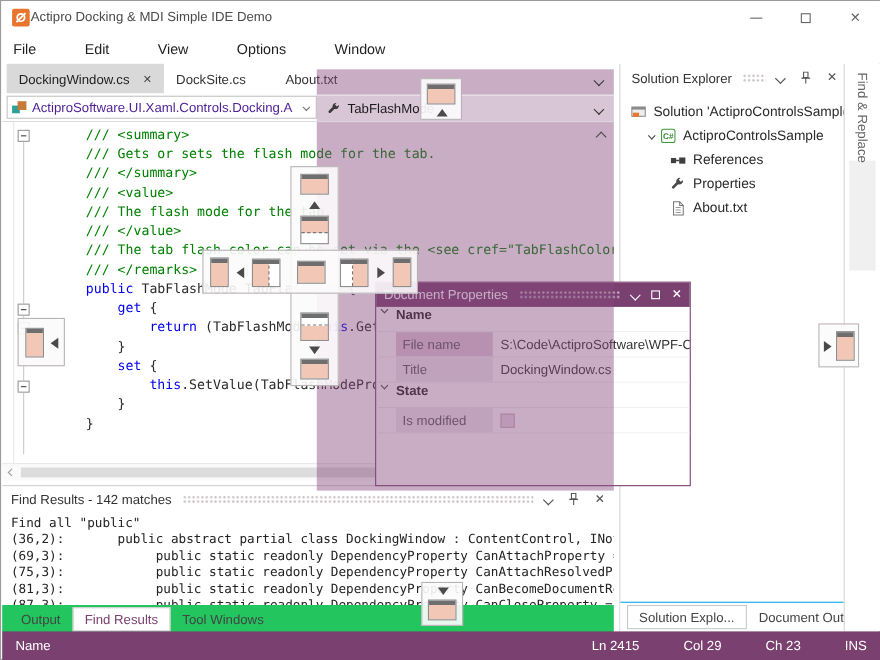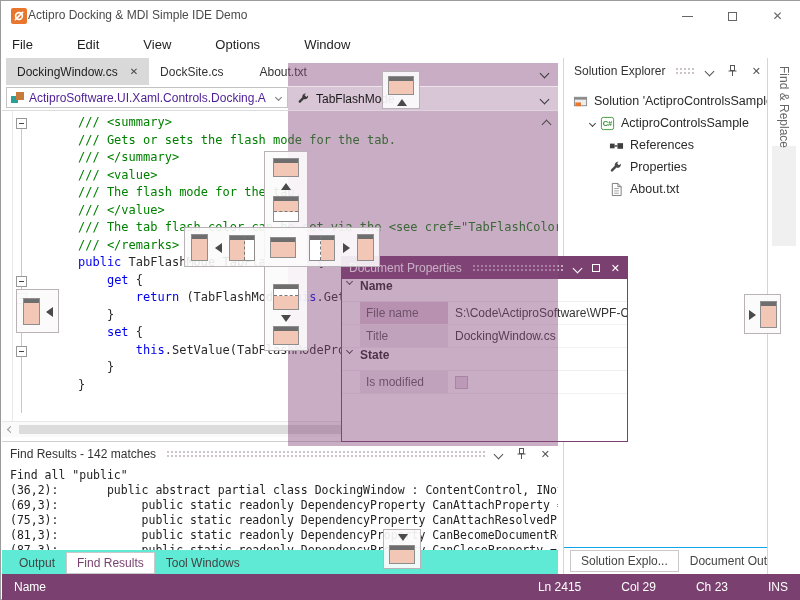--- a/index.html
+++ b/index.html
@@ -55,21 +55,21 @@
   .hscroll .chev { position:absolute; left:6px; top:5px; border-color:#999; }
   .hthumb { position:absolute; left:17px; top:3px; width:528px; height:9px; background:#DCDCDC; }
 
   
   .bottom-panel { position:absolute; left:1px; top:440px; width:556px; height:133px; background:#fff; border-top:1px solid #CFCFCF; }
   .tool-title { display:flex; align-items:center; height:24px; padding:0 8px; font-size:12px; color:#333; }
   .grip { flex:1; height:8px; margin:0 10px; background-image:radial-gradient(circle,#CDC3CA 1px,transparent 1.2px); background-size:4px 4px; }
   .tw-icons { display:flex; align-items:center; gap:14px; color:#555; }
   .tw-icons .x { font-size:11px; color:#555; line-height:1; }
   .fr-body { padding:2px 0 0 8px; font-family:"DejaVu Sans Mono",monospace; font-size:11.5px; line-height:15px; color:#222; white-space:pre; overflow:hidden; height:109px; }
-  .bottom-tabs { position:absolute; left:0; top:108px; width:556px; height:25px; background:#5eead4; display:flex; align-items:center; padding-left:6px; }
+  .bottom-tabs { position:absolute; left:0; top:108px; width:556px; height:25px; background:#22c55e; display:flex; align-items:center; padding-left:6px; }
   .tw-tab { padding:3px 10px; font-size:12px; color:#444; border:1px solid transparent; white-space:nowrap; }
   .tw-tab.active { border-color:#C9C9C9; background:#fff; color:#7A4170; }
 
   
   .right-panel { position:absolute; left:562px; top:57px; width:204px; height:516px; background:#fff; border-left:1px solid #D5D5D5; }
   .se-title { display:flex; align-items:center; height:26px; padding:0 6px 0 10px; font-size:12px; color:#333; }
   .tree { padding-top:6px; }
   .tree-item { display:flex; align-items:center; height:22px; font-size:12.5px; color:#2A2A2A; white-space:nowrap; }
   .tree-label { margin-left:6px; }
   .texp { margin-right:4px; border-color:#444; }

